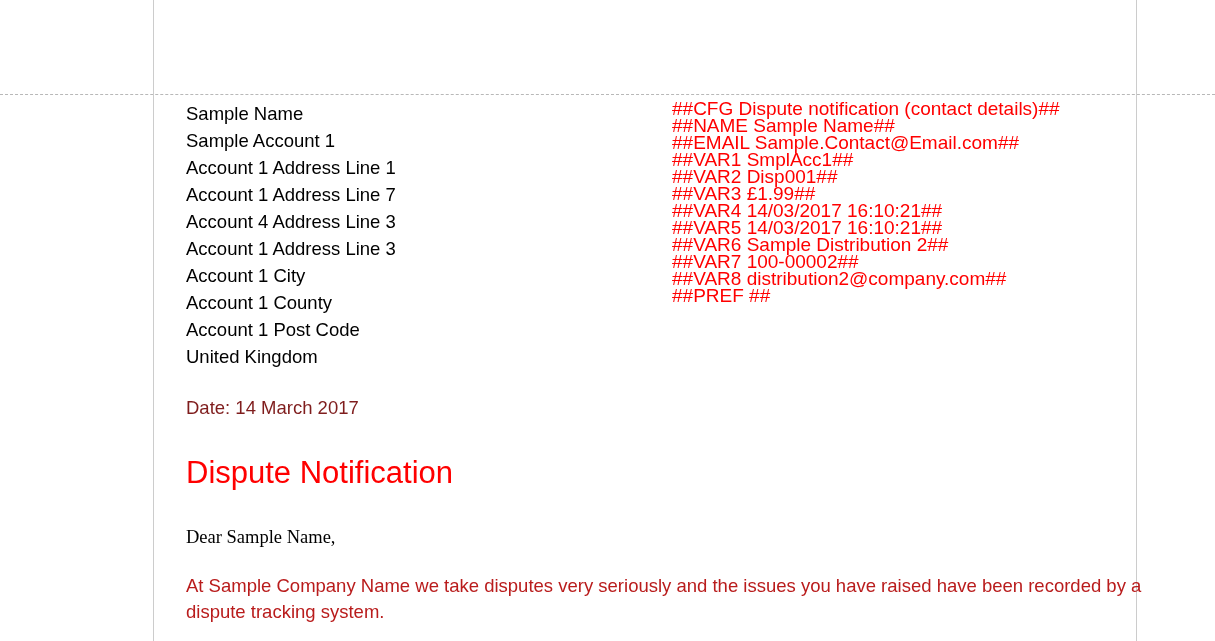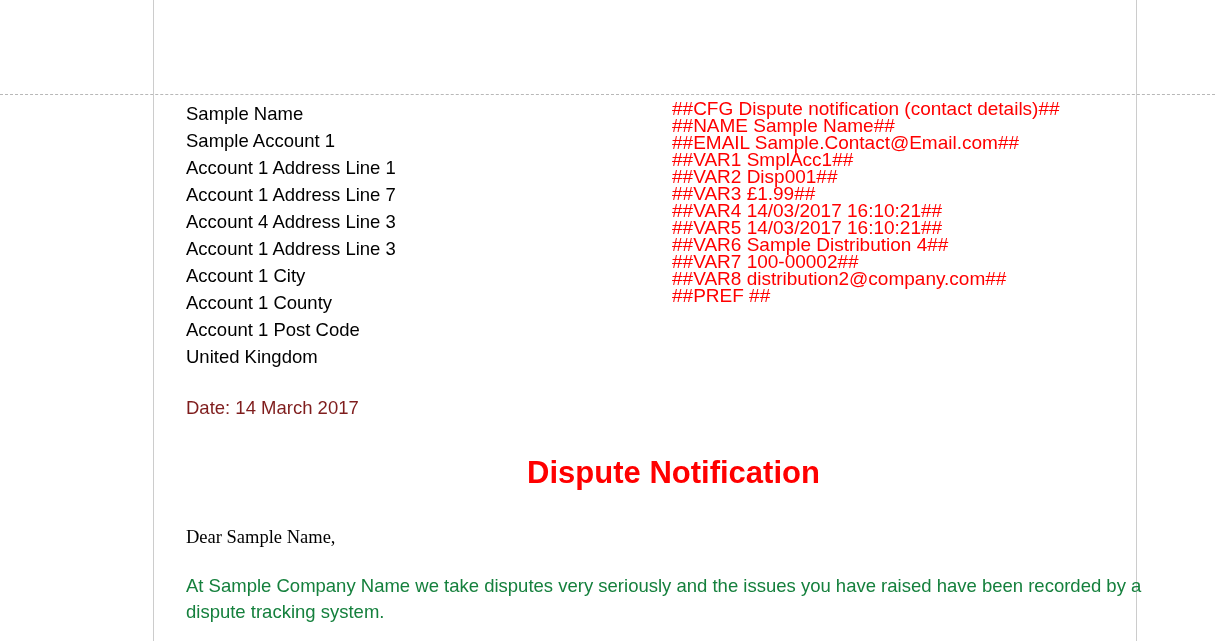--- a/index.html
+++ b/index.html
@@ -60,55 +60,55 @@
       left: 672px;
       top: 100px;
       width: 430px;
       font-size: 19px;
       line-height: 17px;
       color: #ff0000;
     }
     .title {
       margin-top: 36px;
       font-size: 31px;
-      font-weight: bold;
+      font-weight: normal;
       color: #ff0000;
-      text-align: center;
+      text-align: left;
       width: 100%;
     }
     .greeting {
       margin-top: 36px;
       font-size: 18.5px;
       color: #000000;
       font-family: Liberation Serif, serif;
     }
     .body-para {
       margin-top: 25px;
       font-size: 18.5px;
       line-height: 26px;
-      color: #15803d;
+      color: #b91c1c;
     }
   </style>
 </head>
 <body>
 
 <div class="ruler-top"></div>
 <div class="margin-left"></div>
 <div class="margin-right"></div>
 
 <div class="vars-block">
   <div>##CFG Dispute notification (contact details)##</div>
   <div>##NAME Sample Name##</div>
   <div>##EMAIL Sample.Contact@Email.com##</div>
   <div>##VAR1 SmplAcc1##</div>
   <div>##VAR2 Disp001##</div>
   <div>##VAR3 £1.99##</div>
   <div>##VAR4 14/03/2017 16:10:21##</div>
   <div>##VAR5 14/03/2017 16:10:21##</div>
-  <div>##VAR6 Sample Distribution 4##</div>
+  <div>##VAR6 Sample Distribution 2##</div>
   <div>##VAR7 100-00002##</div>
   <div>##VAR8 distribution2@company.com##</div>
   <div>##PREF ##</div>
 </div>
 
 <div class="page">
   <div class="address-block">
     <div>Sample Name</div>
     <div class="account-name">Sample Account 1</div>
     <div>Account 1 Address Line 1</div>

